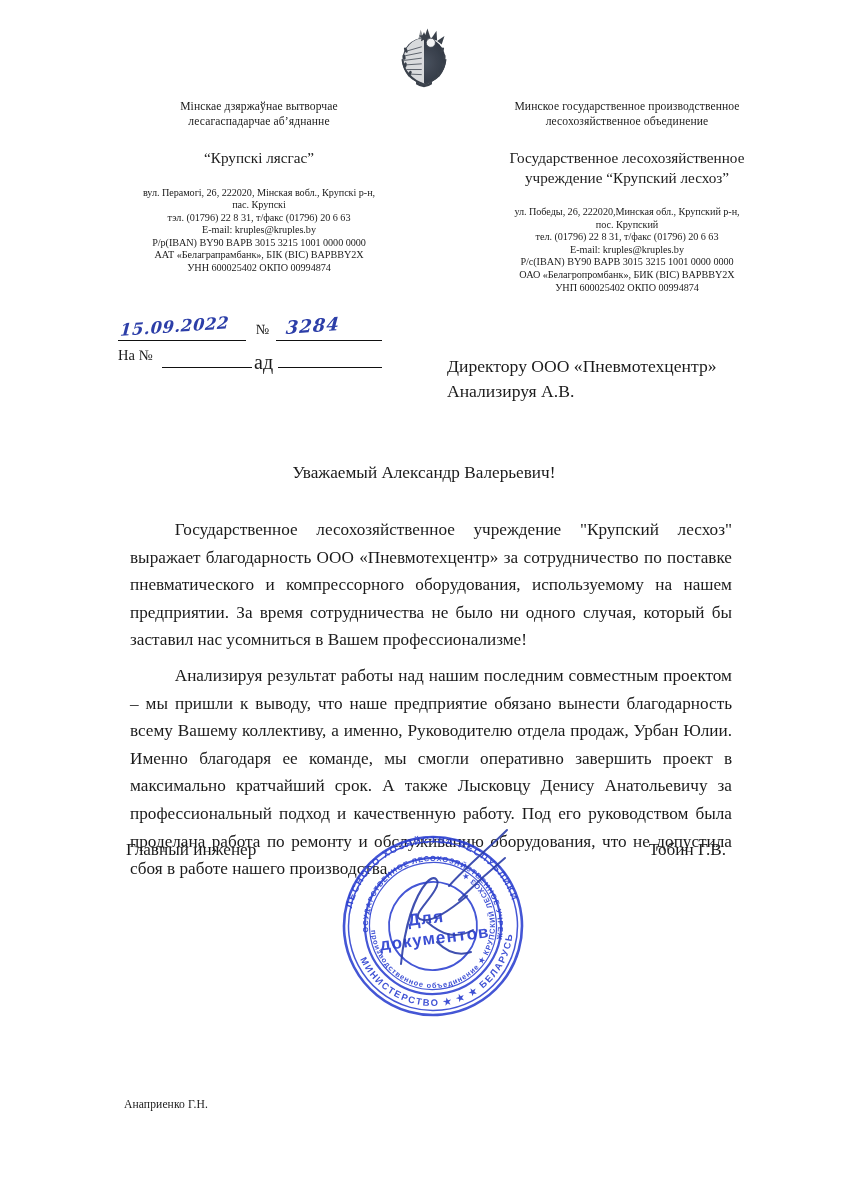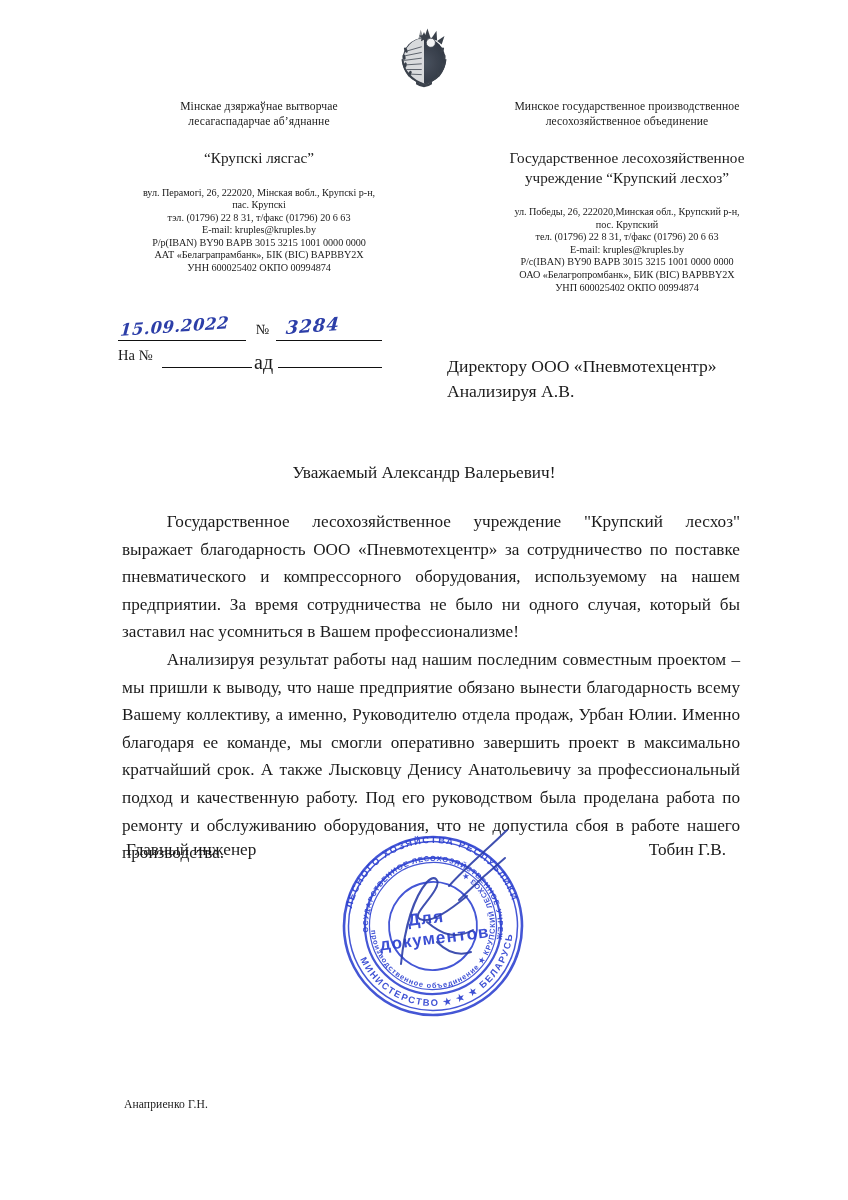--- a/index.html
+++ b/index.html
@@ -147,21 +147,21 @@
     position: absolute;
     left: 122px;
     top: 508px;
     width: 618px;
     font-size: 17.2px;
     line-height: 27.6px;
     text-align: justify;
     text-justify: inter-word;
   }
   .body-text p {
-    margin: 0;
+    margin: 8px;
     text-indent: 2.6em;
   }
 
   
   .sig-row {
     position: absolute;
     left: 126px;
     top: 840px;
     width: 600px;
     display: flex;

